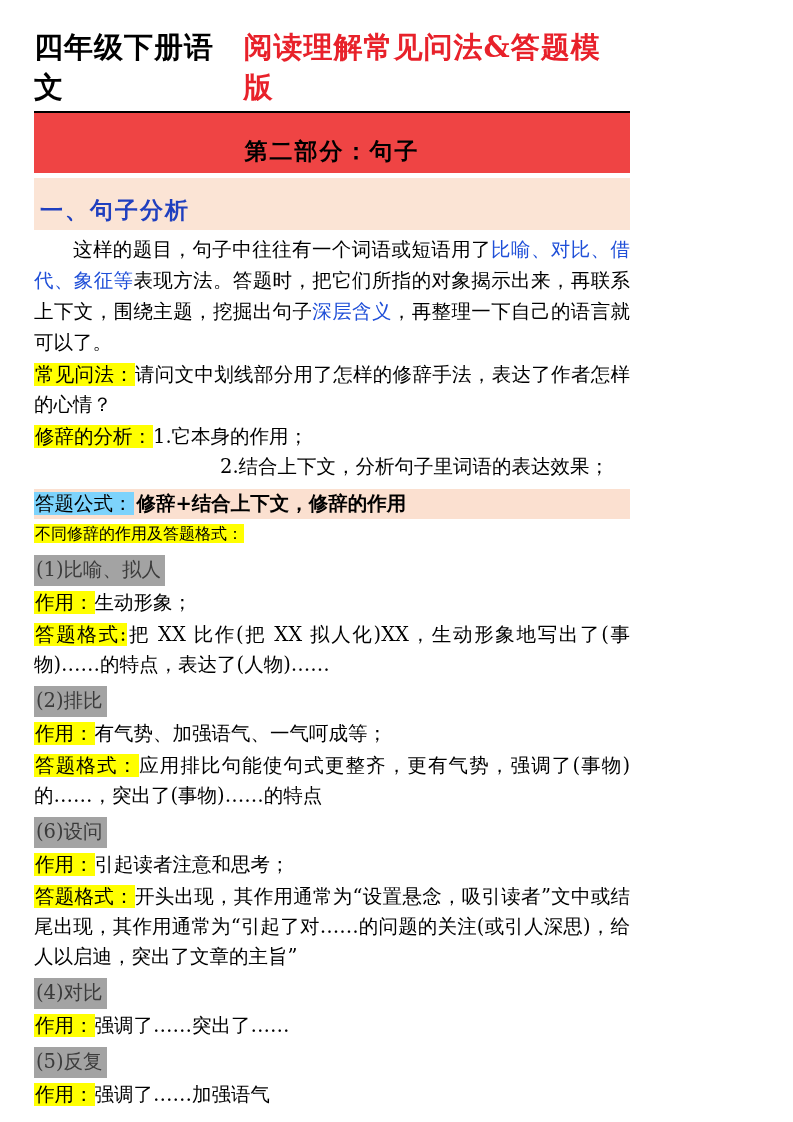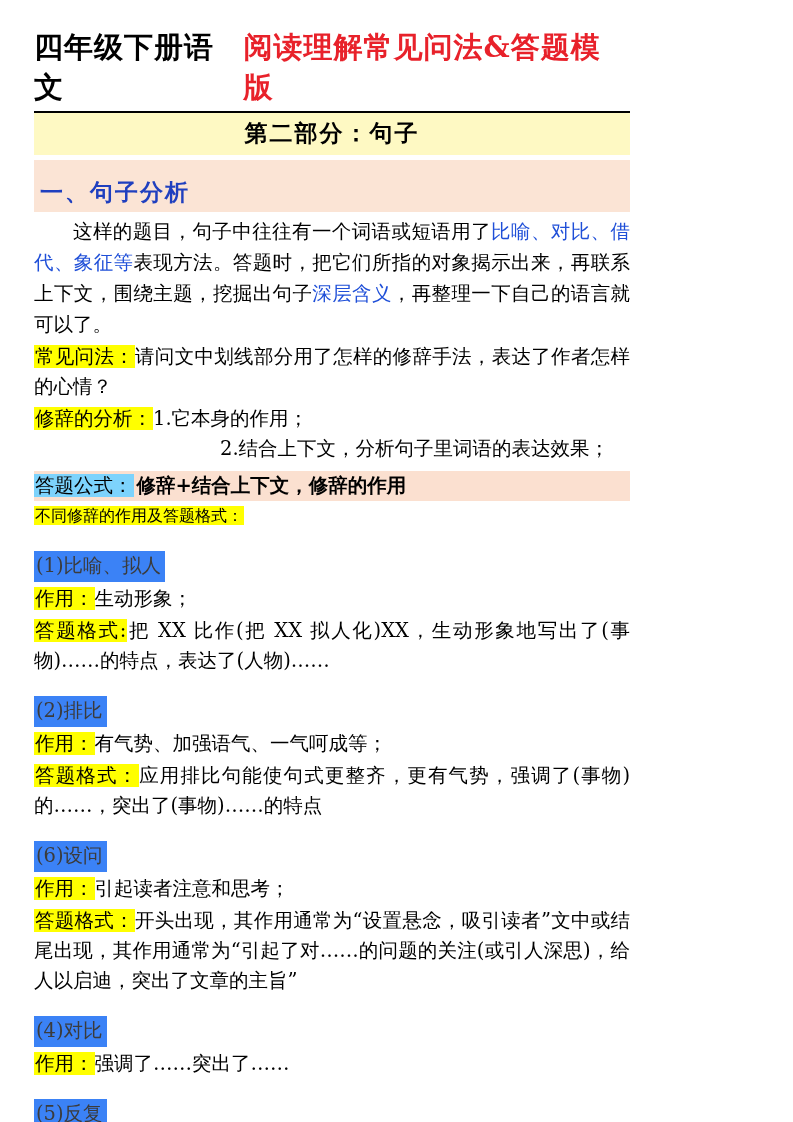--- a/index.html
+++ b/index.html
@@ -41,25 +41,25 @@
   .title-red {
     font-size: 29px;
     font-weight: bold;
     letter-spacing: 1px;
     color: #e8212a;
     font-family: "DejaVu Serif", "Liberation Serif", serif;
   }
 
   
   .part-banner {
-    background: #fef9c3;
+    background: #ef4444;
     text-align: center;
     font-size: 23px;
     font-weight: bold;
-    padding: 5px 0 6px 0;
+    padding: 23px 0 6px 0;
     letter-spacing: 2px;
   }
 
   
   .section-heading {
     background: #fbe4d5;
     color: #1f3fbf;
     font-size: 23px;
     font-weight: bold;
     letter-spacing: 2px;
@@ -118,25 +118,25 @@
   }
 
   .subhead-row {
     font-size: 16px;
     line-height: 30px;
   }
 
   
   .item-title {
     display: inline-block;
-    background: #3b82f6;
+    background: #a3a3a3;
     font-size: 19.5px;
     line-height: 28px;
     padding: 1px 4px 2px 2px;
-    margin-top: 20px;
+    margin-top: 6px;
     color: #3b3b3b;
   }
   .kv {
     font-size: 19.5px;
     line-height: 30px;
     margin-top: 2px;
     text-align: justify;
   }
   .kv .val {
     font-weight: normal;

